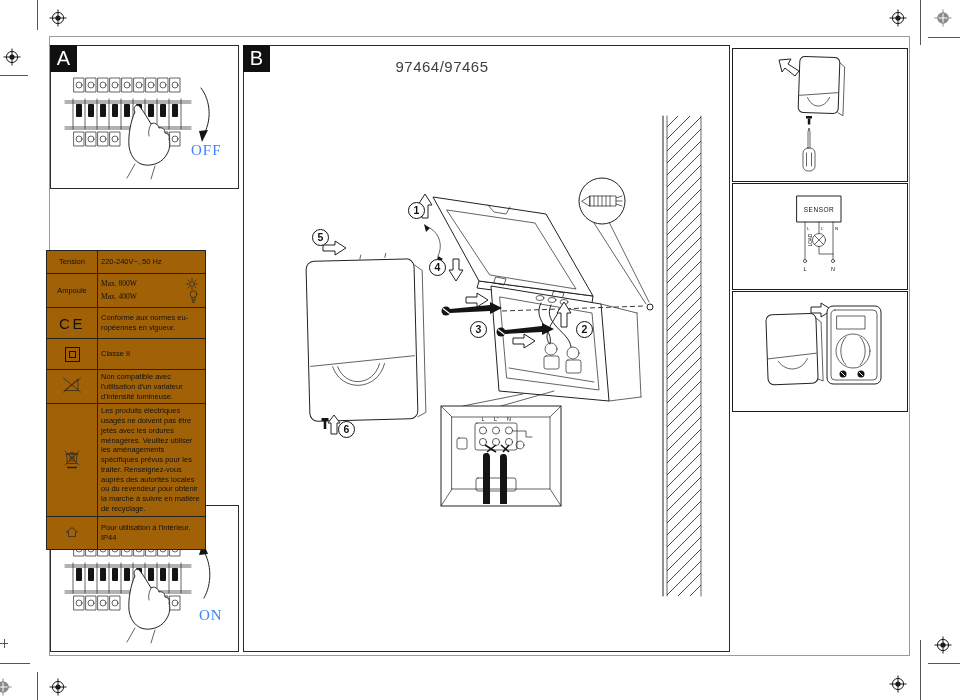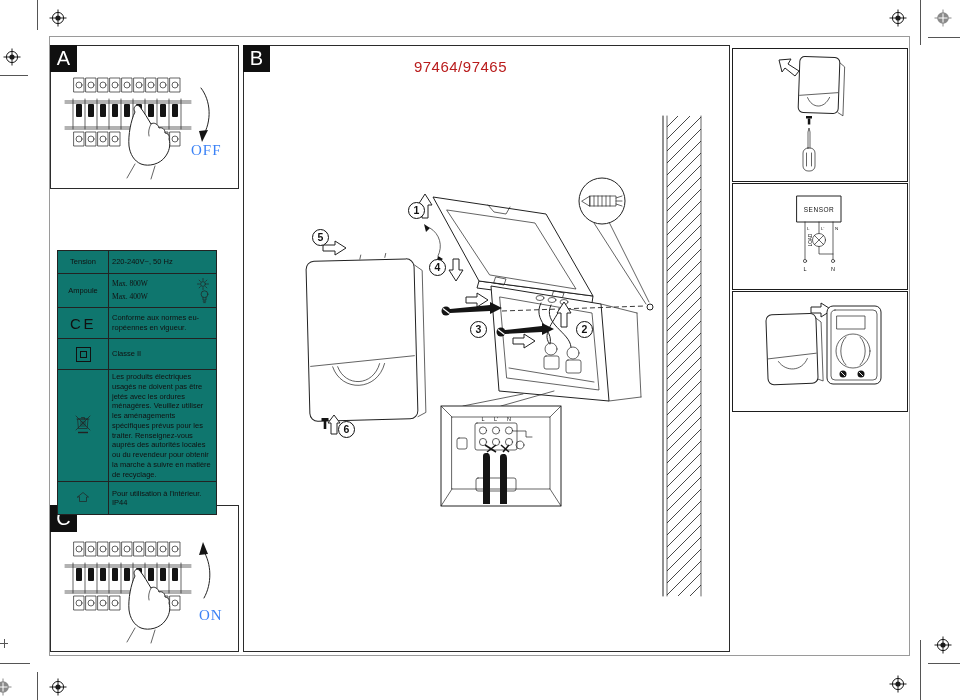--- a/index.html
+++ b/index.html
@@ -5,29 +5,29 @@
   html,body{margin:0;padding:0;background:#e8e8e8;}
   .page{position:relative;width:960px;height:700px;background:#ffffff;overflow:hidden;
         font-family:"Liberation Sans",sans-serif;color:#141414;}
   .abs{position:absolute;}
   .content-border{position:absolute;left:49px;top:36px;width:859px;height:618px;
         border:1px solid #9a9a9a;pointer-events:none;}
   .secbox{position:absolute;background:#fff;border:1px solid #2b2b2b;}
   .seclabel{position:absolute;left:-1px;top:-1px;width:27px;height:27px;background:#101010;
         color:#fff;display:flex;align-items:center;justify-content:center;
         font:400 20px "Liberation Sans",sans-serif;}
-  .title{position:absolute;left:376px;top:57px;width:130px;text-align:right;
-        font:400 15px "Liberation Sans",sans-serif;letter-spacing:.5px;color:#b91c1c;}
+  .title{position:absolute;left:376px;top:57px;width:130px;text-align:center;
+        font:400 15px "Liberation Sans",sans-serif;letter-spacing:.5px;color:#404040;}
   .action{position:absolute;font:15px "Liberation Serif",serif;letter-spacing:1px;color:#3b82f6;}
   .panel{position:absolute;background:#fff;border:1.5px solid #1d1d1d;}
   .step{position:absolute;width:15px;height:15px;border:1.5px solid #111;border-radius:50%;
         background:#fff;display:flex;align-items:center;justify-content:center;
         font:bold 10.5px/1 "Liberation Sans",sans-serif;color:#111;z-index:5;}
-  table.spec{position:absolute;left:57px;top:250px;width:153px;border-collapse:collapse;
-        table-layout:fixed;background:#0f766e;}
+  table.spec{position:absolute;left:46px;top:250px;width:153px;border-collapse:collapse;
+        table-layout:fixed;background:#a16207;}
   table.spec td{border:1px solid #222;padding:2px 3px;vertical-align:middle;
         font:7.5px/1.3 "Liberation Sans",sans-serif;color:#111;}
   td.ic{width:44px;text-align:center;}
   td.val{width:101px;}
   .pre{white-space:pre-line;}
   .weee-txt{font-size:6.8px;line-height:1.32;}
   .amp-line{display:flex;align-items:center;justify-content:space-between;padding-right:4px;font-family:Liberation Serif, serif;}
   .ce-mark{font:400 15px "Liberation Sans",sans-serif;letter-spacing:2.5px;}
   .cl2o{width:13px;height:13px;border:1.4px solid #111;margin:0 auto;
         display:flex;align-items:center;justify-content:center;}
@@ -222,20 +222,32 @@
     </tr>
     <tr>
       <td class="ic" style="height:26px;">
             <div class="cl2o">
               <div class="cl2i"></div>
             </div>
           </td>
       <td class="val"><span>Classe II</span></td>
     </tr>
     <tr>
+      <td class="ic" style="height:25px;">
+        <svg width="20" height="18" viewBox="0 0 20 18">
+              <g class="lnt">
+                <path d="M3,14.5 L16,14.5 L16,3.5 Z"></path>
+                <line x1="1.5" y1="2" x2="18.5" y2="16"></line>
+                <line x1="18.5" y1="2" x2="1.5" y2="16"></line>
+              </g>
+            </svg>
+      </td>
+      <td class="val"><span>Non compatible avec l'utilisation d'un variateur d'intensité lumineuse.</span></td>
+    </tr>
+    <tr>
       <td class="ic" style="height:67px;">
         <svg width="16" height="22" viewBox="0 0 16 22">
               <g class="lnt">
                 <path d="M3,6 L13,6 L12.2,15.5 L3.8,15.5 Z"></path>
                 <line x1="2" y1="6" x2="14" y2="6"></line>
                 <path d="M6.5,4.5 H9.5 V6"></path>
                 <line x1="6" y1="8" x2="6" y2="13.5"></line>
                 <line x1="8" y1="8" x2="8" y2="13.5"></line>
                 <line x1="10" y1="8" x2="10" y2="13.5"></line>
                 <line x1="1" y1="3" x2="15" y2="17"></line>

